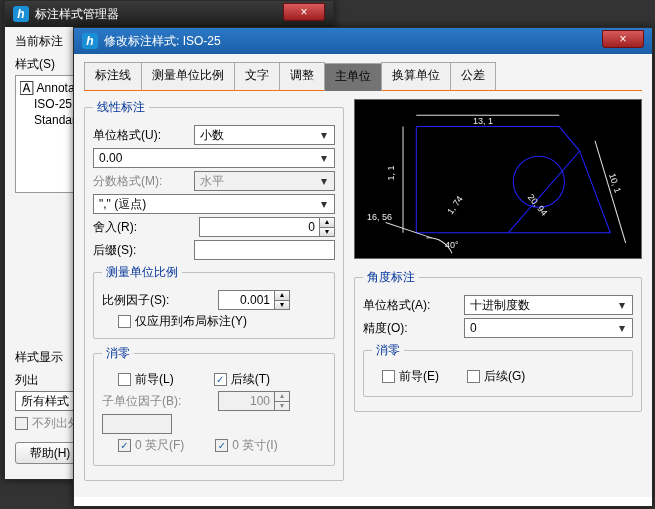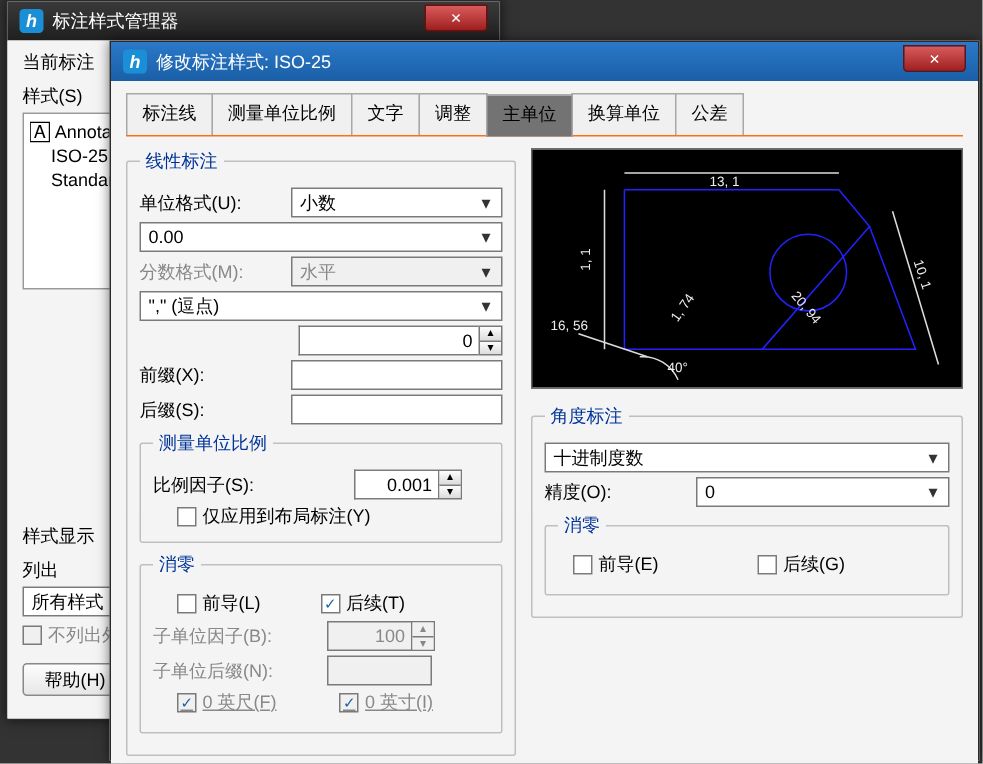--- a/index.html
+++ b/index.html
@@ -133,46 +133,43 @@
                 <span class="arrow">▾</span>
               </div>
             </div>
           <div class="row">
             <div class="sel" style="flex:1;">
                 <span>"," (逗点)</span>
                 <span class="arrow">▾</span>
               </div>
             </div>
           <div class="row">
+              <span class="lbl">舍入(R):</span>
             <div style="flex:1;display:flex;justify-content:flex-end;">
                 <div class="spin">
                   <div class="inp" style="width:120px;">
                     <span>0</span>
                   </div>
                   <div class="spin-btns">
                     <span>▴</span>
                     <span>▾</span>
                   </div>
                 </div>
               </div>
             </div>
           <div class="row">
-              <span class="lbl">前缀(X):</span>
-            <div class="inp" style="flex:1;"></div>
-            </div>
-          <div class="row">
               <span class="lbl">后缀(S):</span>
             <div class="inp" style="flex:1;"></div>
             </div>
 
           <fieldset style="margin-top:4px;">
             <legend>测量单位比例</legend>
             <div class="row wide">
                 <span class="lbl">比例因子(S):</span>
-              <div style="flex:1;display:flex;justify-content:center;">
+              <div style="flex:1;display:flex;justify-content:flex-start;">
                   <div class="spin">
                     <div class="inp">
                       <span>0.001</span>
                     </div>
                     <div class="spin-btns">
                       <span>▴</span>
                       <span>▾</span>
                     </div>
                   </div>
                 </div>
@@ -201,24 +198,23 @@
                   <div class="inp">
                     <span>100</span>
                   </div>
                   <div class="spin-btns">
                     <span>▴</span>
                     <span>▾</span>
                   </div>
                 </div>
               </div>
             <div class="row wide disabled">
-                <span class="lbl">子单位后缀(N):</span>
               <div class="inp" style="width:70px;"></div>
               </div>
-            <div class="row disabled" style="gap:42px;padding-left:16px;text-decoration:underline;">
+            <div class="row disabled" style="gap:31px;padding-left:16px;">
               <div class="chk checked disabled">
                   <span class="box"></span>
                   <span>0 英尺(F)</span>
                 </div>
               <div class="chk checked disabled">
                   <span class="box"></span>
                   <span>0 英寸(I)</span>
                 </div>
             </div>
           </fieldset>
@@ -243,35 +239,36 @@
           <span class="pt" style="left:250px;top:78px;transform:rotate(72deg);">10, 1</span>
           <span class="pt" style="left:90px;top:100px;transform:rotate(-55deg);">1, 74</span>
           <span class="pt" style="left:170px;top:100px;transform:rotate(50deg);">20, 94</span>
           <span class="pt" style="left:12px;top:112px;">16, 56</span>
           <span class="pt" style="left:90px;top:140px;">40°</span>
         </div>
 
         <fieldset style="margin-top:10px;">
           <legend>角度标注</legend>
           <div class="row">
+              <span class="lbl">单位格式(A):</span>
             <div class="sel" style="flex:1;">
                 <span>十进制度数</span>
                 <span class="arrow">▾</span>
               </div>
             </div>
           <div class="row">
               <span class="lbl">精度(O):</span>
             <div class="sel" style="flex:1;">
                 <span>0</span>
                 <span class="arrow">▾</span>
               </div>
             </div>
           <fieldset style="margin-top:4px;">
             <legend>消零</legend>
-            <div class="row" style="gap:66px;padding-left:10px;">
+            <div class="row" style="gap:28px;padding-left:10px;">
               <div class="chk">
                   <span class="box"></span>
                   <span>前导(E)</span>
                 </div>
               <div class="chk">
                   <span class="box"></span>
                   <span>后续(G)</span>
                 </div>
             </div>
           </fieldset>

